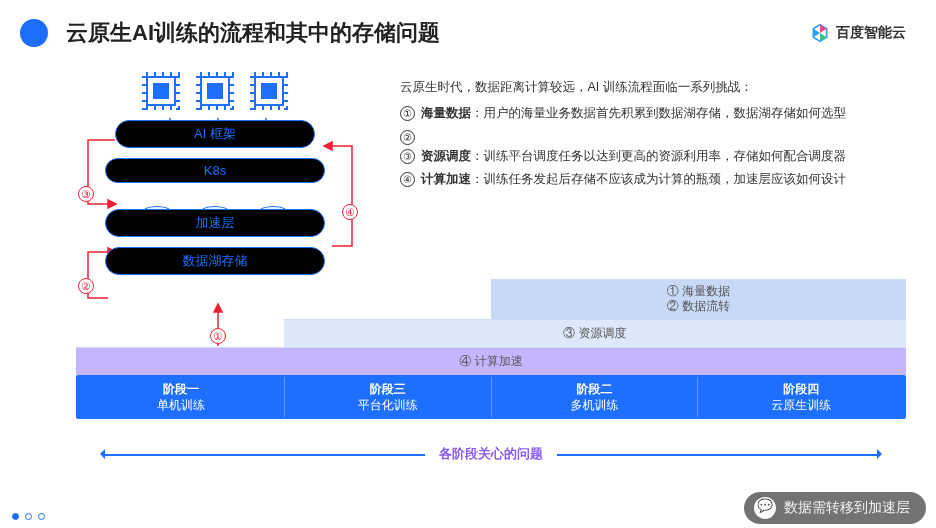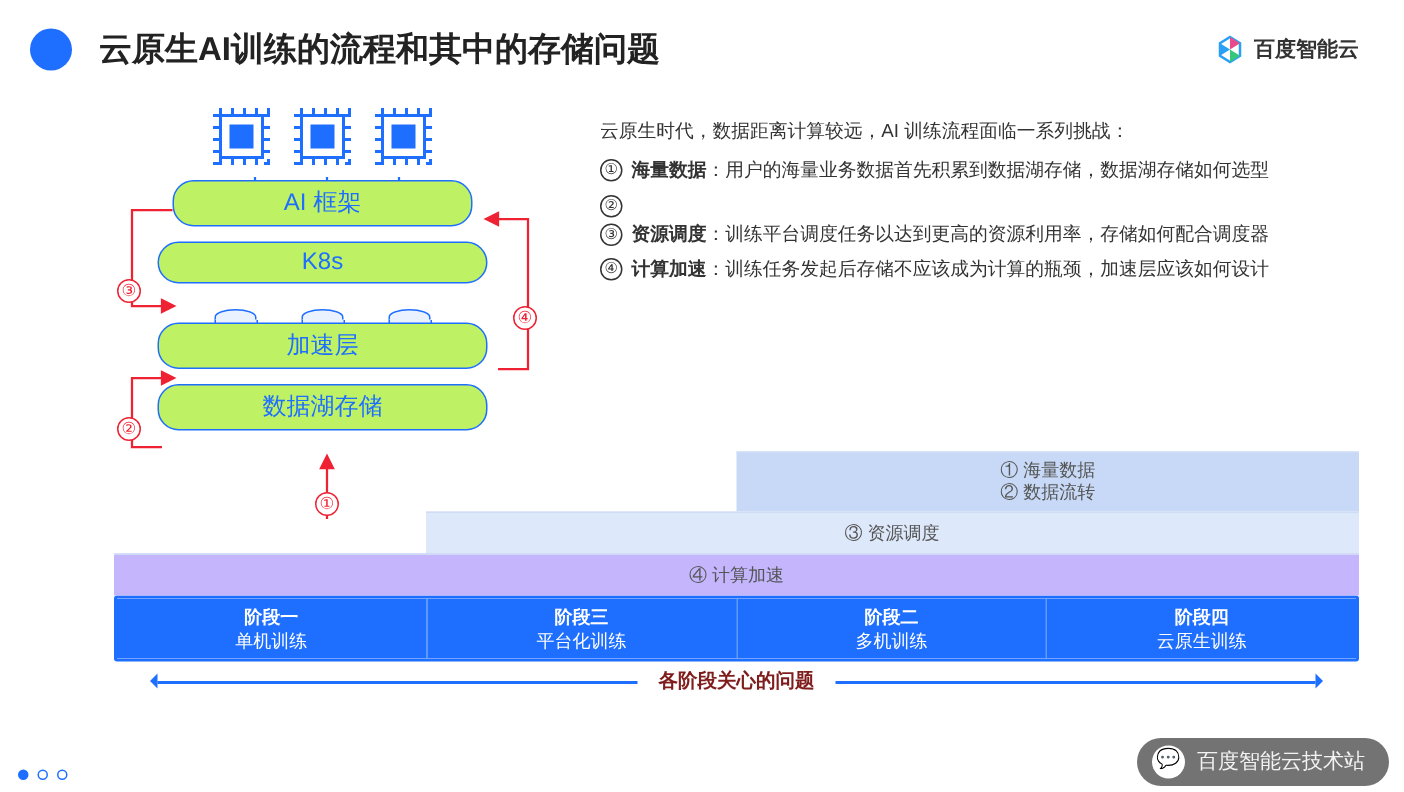--- a/index.html
+++ b/index.html
@@ -35,21 +35,21 @@
       linear-gradient(#1e6fff,#1e6fff) left 0 top 12px/4px 2px no-repeat,
       linear-gradient(#1e6fff,#1e6fff) left 0 top 20px/4px 2px no-repeat,
       linear-gradient(#1e6fff,#1e6fff) left 0 top 28px/4px 2px no-repeat,
       linear-gradient(#1e6fff,#1e6fff) left 0 top 36px/4px 2px no-repeat,
       linear-gradient(#1e6fff,#1e6fff) right 0 top 4px/4px 2px no-repeat,
       linear-gradient(#1e6fff,#1e6fff) right 0 top 12px/4px 2px no-repeat,
       linear-gradient(#1e6fff,#1e6fff) right 0 top 20px/4px 2px no-repeat,
       linear-gradient(#1e6fff,#1e6fff) right 0 top 28px/4px 2px no-repeat,
       linear-gradient(#1e6fff,#1e6fff) right 0 top 36px/4px 2px no-repeat;
   }
-  .layer { border: 1.5px solid #1e6fff; border-radius: 14px; text-align: center; padding: 4px 0; font-size: 16px; color: #1e6fff; margin: 0 auto 10px; background: #bef264; position: relative; }
+  .layer { border: 1.5px solid #1e6fff; border-radius: 14px; text-align: center; padding: 4px 0; font-size: 13px; color: #1e6fff; margin: 0 auto 10px; background: #000000; position: relative; }
   .layer-ai { width: 200px; }
   .layer-k8s { width: 220px; }
   .layer-accel { width: 220px; margin-top: 26px; }
   .layer-lake { width: 220px; }
   .cyls { display: flex; justify-content: center; gap: 30px; position: absolute; top: 130px; left: 0; right: 0; }
   .cyl { width: 28px; height: 18px; border: 1.5px solid #1e6fff; border-radius: 50%/30%; background: #eaf1ff; position: relative; }
   .cyl::after { content:""; position:absolute; left:-1.5px; right:-1.5px; top:6px; height:14px; border:1.5px solid #1e6fff; border-top:none; border-radius: 0 0 14px 14px/0 0 8px 8px; background:#eaf1ff; }
 
   .marker { position: absolute; font-size: 11px; color: #e23; width: 16px; height: 16px; border: 1.2px solid #e23; border-radius: 50%; text-align: center; line-height: 14px; background: #fff; }
   .m1 { top: 252px; left: 150px; }
@@ -71,21 +71,21 @@
   .stair-wrap { position: absolute; left: 76px; right: 30px; bottom: 65px; }
   .stairs { position: relative; height: 115px; width: 100%; }
   .step { position: absolute; background: #c4b5fd; border-top: 1px solid #cfdcf5; font-size: 12px; color: #555; display: flex; align-items: center; justify-content: center; }
   .step4 { left: 0; right: 0; bottom: 0; height: 28px; }
   .step3 { left: 25%; right: 0; bottom: 28px; height: 28px; background: #dde8fa; }
   .step2 { left: 50%; right: 0; bottom: 56px; height: 40px; background: #c7d9f6; flex-direction: column; line-height: 1.3; }
   .phases { display: flex; border: 2px solid #1e6fff; border-radius: 2px; overflow: hidden; margin-top: 0; }
   .phase { flex: 1; background: #1e6fff; color: #fff; text-align: center; padding: 4px 0; font-size: 12px; border-right: 1px solid rgba(255,255,255,0.3); line-height: 1.35; }
   .phase:last-child { border-right: none; }
   .phase .pname { font-weight: 600; }
-  .axis-label { text-align: center; color: #7f1d1d; font-size: 13px; font-weight: 600; margin-top: 4px; }
+  .axis-label { text-align: center; color: #8b5cf6; font-size: 13px; font-weight: 600; margin-top: 26px; }
   .axis-arrow { position: relative; }
   .axis-arrow::before, .axis-arrow::after { content: ""; position: absolute; top: 50%; width: 320px; height: 1.5px; background: #1e6fff; }
   .axis-arrow::before { right: 58%; }
   .axis-arrow::after { left: 58%; }
   .tri-l { position: absolute; right: 58%; margin-right: 320px; top: 50%; transform: translateY(-50%); border: 5px solid transparent; border-right-color: #1e6fff; }
   .tri-r { position: absolute; left: 58%; margin-left: 320px; top: 50%; transform: translateY(-50%); border: 5px solid transparent; border-left-color: #1e6fff; }
 
   
   .footer { position: absolute; right: 10px; bottom: 4px; background: rgba(0,0,0,0.55); color: #f3f3f3; border-radius: 18px; padding: 5px 16px 5px 10px; display: flex; align-items: center; gap: 8px; font-size: 14px; }
   .wx { width: 22px; height: 22px; background: #fff; border-radius: 50%; position: relative; }
@@ -203,19 +203,19 @@
   </div>
   <div class="axis-label axis-arrow">
     <span class="tri-l"></span>
     <span>各阶段关心的问题</span>
     <span class="tri-r"></span>
   </div>
 </div>
 
 <div class="footer">
   <span class="wx"></span>
-  <span>百度智能云技术站</span>
+  <span>数据需转移到加速层</span>
 </div>
 <div class="pager">
   <span class="pdot active"></span>
   <span class="pdot"></span>
   <span class="pdot"></span>
 </div>
 
 </body></html>

